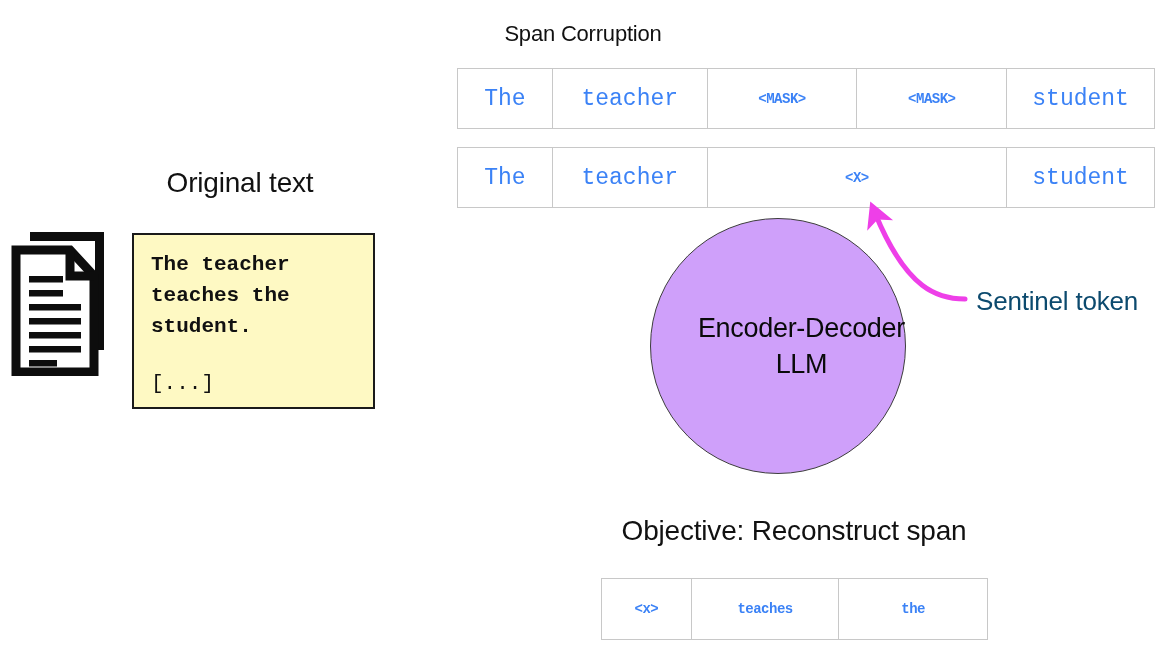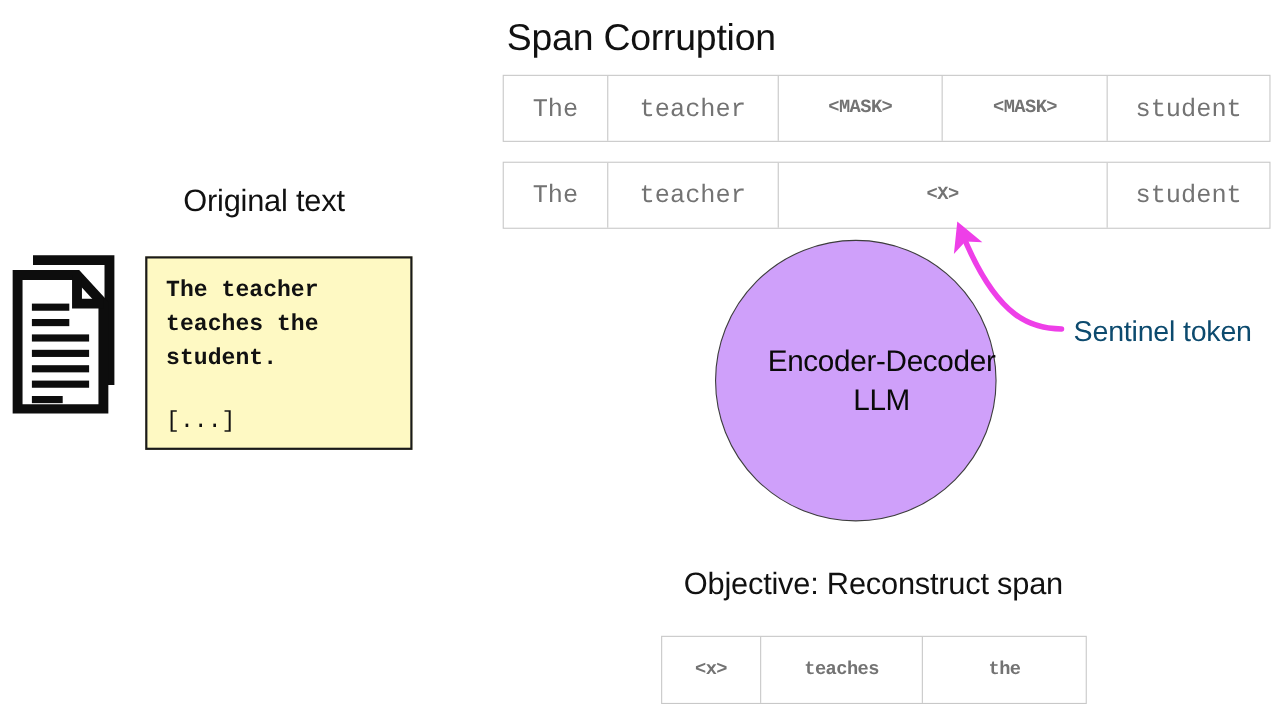--- a/index.html
+++ b/index.html
@@ -26,21 +26,21 @@
     font-family: "Liberation Sans", sans-serif;
     font-weight: 400;
     color: #111111;
     white-space: nowrap;
     letter-spacing: -0.2px;
   }
   #title-span-corruption {
     left: 0; top: 18px;
     width: 1166px;
     text-align: center;
-    font-size: 34px;
+    font-size: 22px;
     line-height: 32px;
   }
   #title-original-text {
     left: 100px; top: 167px;
     width: 280px;
     text-align: center;
     font-size: 28px;
     line-height: 32px;
   }
   #title-objective {
@@ -60,28 +60,28 @@
     background: #ffffff;
   }
   .token-cell {
     box-sizing: border-box;
     display: flex;
     align-items: center;
     justify-content: center;
     border-right: 1px solid #c8c8c8;
     font-family: "Liberation Mono", monospace;
     font-size: 23px;
-    color: #737373;
+    color: #3b82f6;
     white-space: nowrap;
     text-align: right;
   }
   .token-cell:last-child { border-right: none; }
   .token-cell.bold {
     font-weight: 700;
-    font-size: 17px;
+    font-size: 14px;
     letter-spacing: -0.5px;
   }
 
   #table-corrupted-row1 { left: 457px; top: 68px; width: 698px; height: 61px; }
   #table-corrupted-row2 { left: 457px; top: 147px; width: 698px; height: 61px; }
   #table-target       { left: 601px; top: 578px; width: 387px; height: 62px; }
 
   
   #doc-icon {
     position: absolute;

